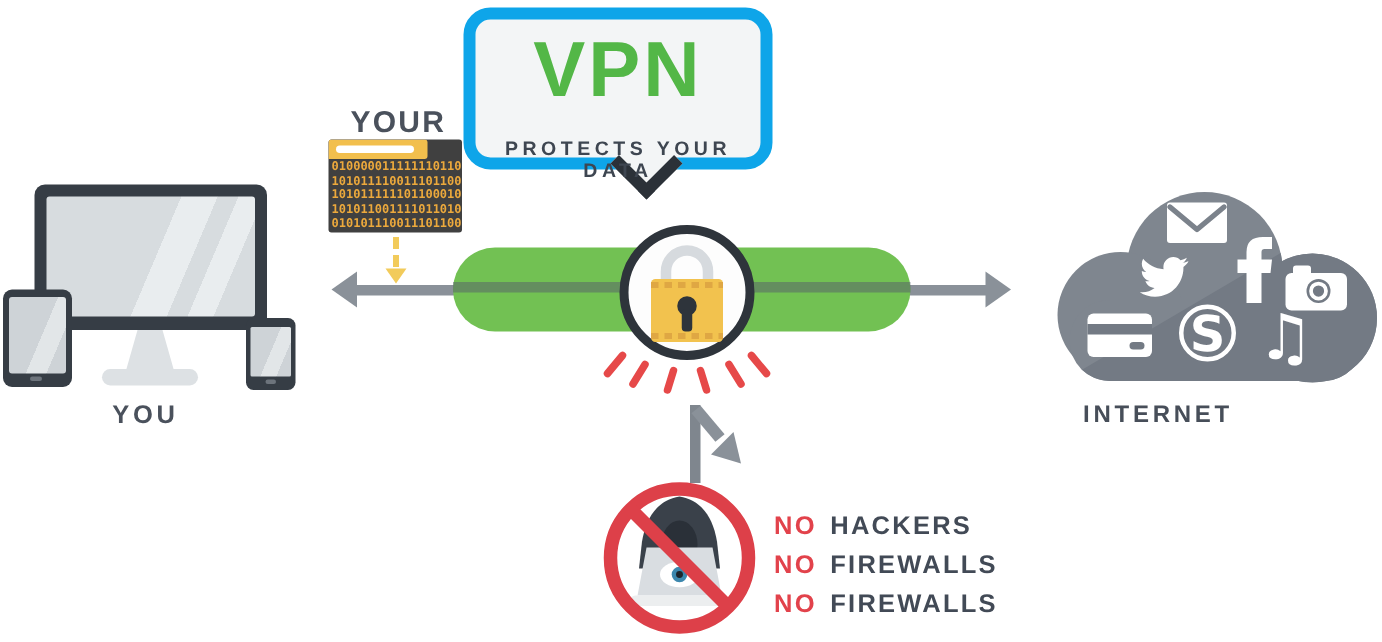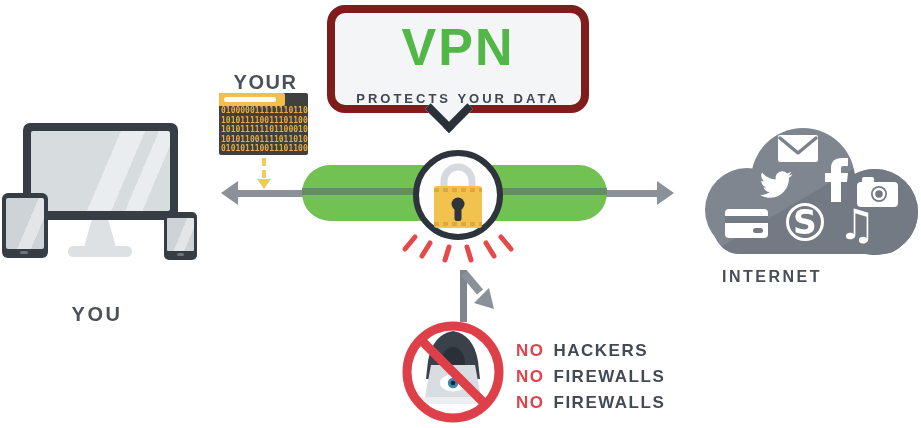--- a/index.html
+++ b/index.html
@@ -17,22 +17,22 @@
     clip-path:polygon(24% 0,76% 0,100% 100%,0 100%);}
   .monitor-base{left:68px;top:246px;width:64px;height:11px;background:#dde1e4;border-radius:6px;z-index:1;}
   .tablet-frame{left:2px;top:193px;width:46px;height:65px;background:#363d45;border-radius:6px;z-index:4;}
   .tablet-screen{left:6px;top:198px;width:38px;height:51px;border-radius:2px;z-index:5;
     background:linear-gradient(113deg,#ced3d7 55%,#e2e6e8 55%,#e2e6e8 78%,#ced3d7 78%);}
   .tablet-home{left:20px;top:251px;width:8px;height:3px;background:#6d747c;border-radius:2px;z-index:5;}
   .phone-frame{left:164px;top:212px;width:33px;height:48px;background:#363d45;border-radius:5px;z-index:4;}
   .phone-screen{left:167px;top:218px;width:27px;height:33px;border-radius:1px;z-index:5;
     background:linear-gradient(113deg,#ced3d7 50%,#e2e6e8 50%,#e2e6e8 76%,#ced3d7 76%);}
   .phone-home{left:177px;top:253px;width:7px;height:3px;background:#6d747c;border-radius:2px;z-index:5;}
-  .you-label{left:42px;top:267px;width:110px;text-align:center;font-size:20px;font-weight:bold;
-    letter-spacing:2.5px;color:#4a515c;margin-top:36px;}
+  .you-label{left:42px;top:267px;width:110px;text-align:center;font-size:17px;font-weight:bold;
+    letter-spacing:2.5px;color:#4a515c;}
 
   
   .your-data-label{left:208px;top:71px;width:115px;text-align:center;font-size:20px;font-weight:bold;
     letter-spacing:1.5px;color:#4a515c;}
   .data-doc{left:219px;top:93px;width:89px;height:62px;background:#404040;border-radius:2px;overflow:hidden;}
   .data-doc-topbar{left:0;top:0;width:66px;height:13px;background:#f2bf4d;border-radius:0 2px 2px 0;}
   .data-doc-line{left:5px;top:4px;width:52px;height:5px;background:#ffffff;border-radius:3px;}
   .binary{left:2px;top:13px;width:87px;font-family:"DejaVu Sans Mono",monospace;
     font-size:8px;font-weight:bold;line-height:9.6px;color:#eca93c;letter-spacing:0;white-space:nowrap;}
   .binary span{display:block;}
@@ -48,22 +48,22 @@
   .arrow-head-right{left:657px;top:181px;width:0;height:0;border-top:12px solid transparent;
     border-bottom:12px solid transparent;border-left:17px solid #8a9199;}
   .tunnel{left:302px;top:165px;width:305px;height:56px;background:#72c153;border-radius:28px;z-index:2;}
   .tunnel-stripe{left:0;top:23px;width:100%;height:7px;background:rgba(90,100,106,0.55);}
   .lock-badge{left:413px;top:150px;width:78px;height:78px;background:#fdfdfd;border:6px solid #2e343b;
     border-radius:50%;z-index:6;}
   .rays-svg{left:400px;top:230px;z-index:5;}
   .deflect-svg{left:430px;top:262px;z-index:5;}
 
   
-  .bubble{left:327px;top:5px;width:262px;height:108px;box-sizing:border-box;background:#f3f5f6;
-    border:8px solid #7f1d1d;border-radius:18px;z-index:7;}
+  .bubble{left:309px;top:5px;width:206px;height:108px;box-sizing:border-box;background:#f3f5f6;
+    border:8px solid #0ea5e9;border-radius:18px;z-index:7;}
   .bubble-tail{position:absolute;left:97px;bottom:-21px;width:26px;height:26px;background:#f3f5f6;
     border-right:8px solid #2b3138;border-bottom:8px solid #2b3138;transform:rotate(45deg);z-index:8;}
   .vpn-title{position:relative;margin-top:4px;text-align:center;font-size:52px;font-weight:bold;
     letter-spacing:2px;color:#53b747;z-index:9;}
   .vpn-subtitle{position:relative;margin-top:14px;text-align:center;font-size:13px;font-weight:bold;
     letter-spacing:3px;color:#3e4651;z-index:9;}
 
   
   .cloud-svg{left:695px;top:112px;}
   .internet-label{left:687px;top:268px;width:170px;text-align:center;font-size:16px;font-weight:bold;

